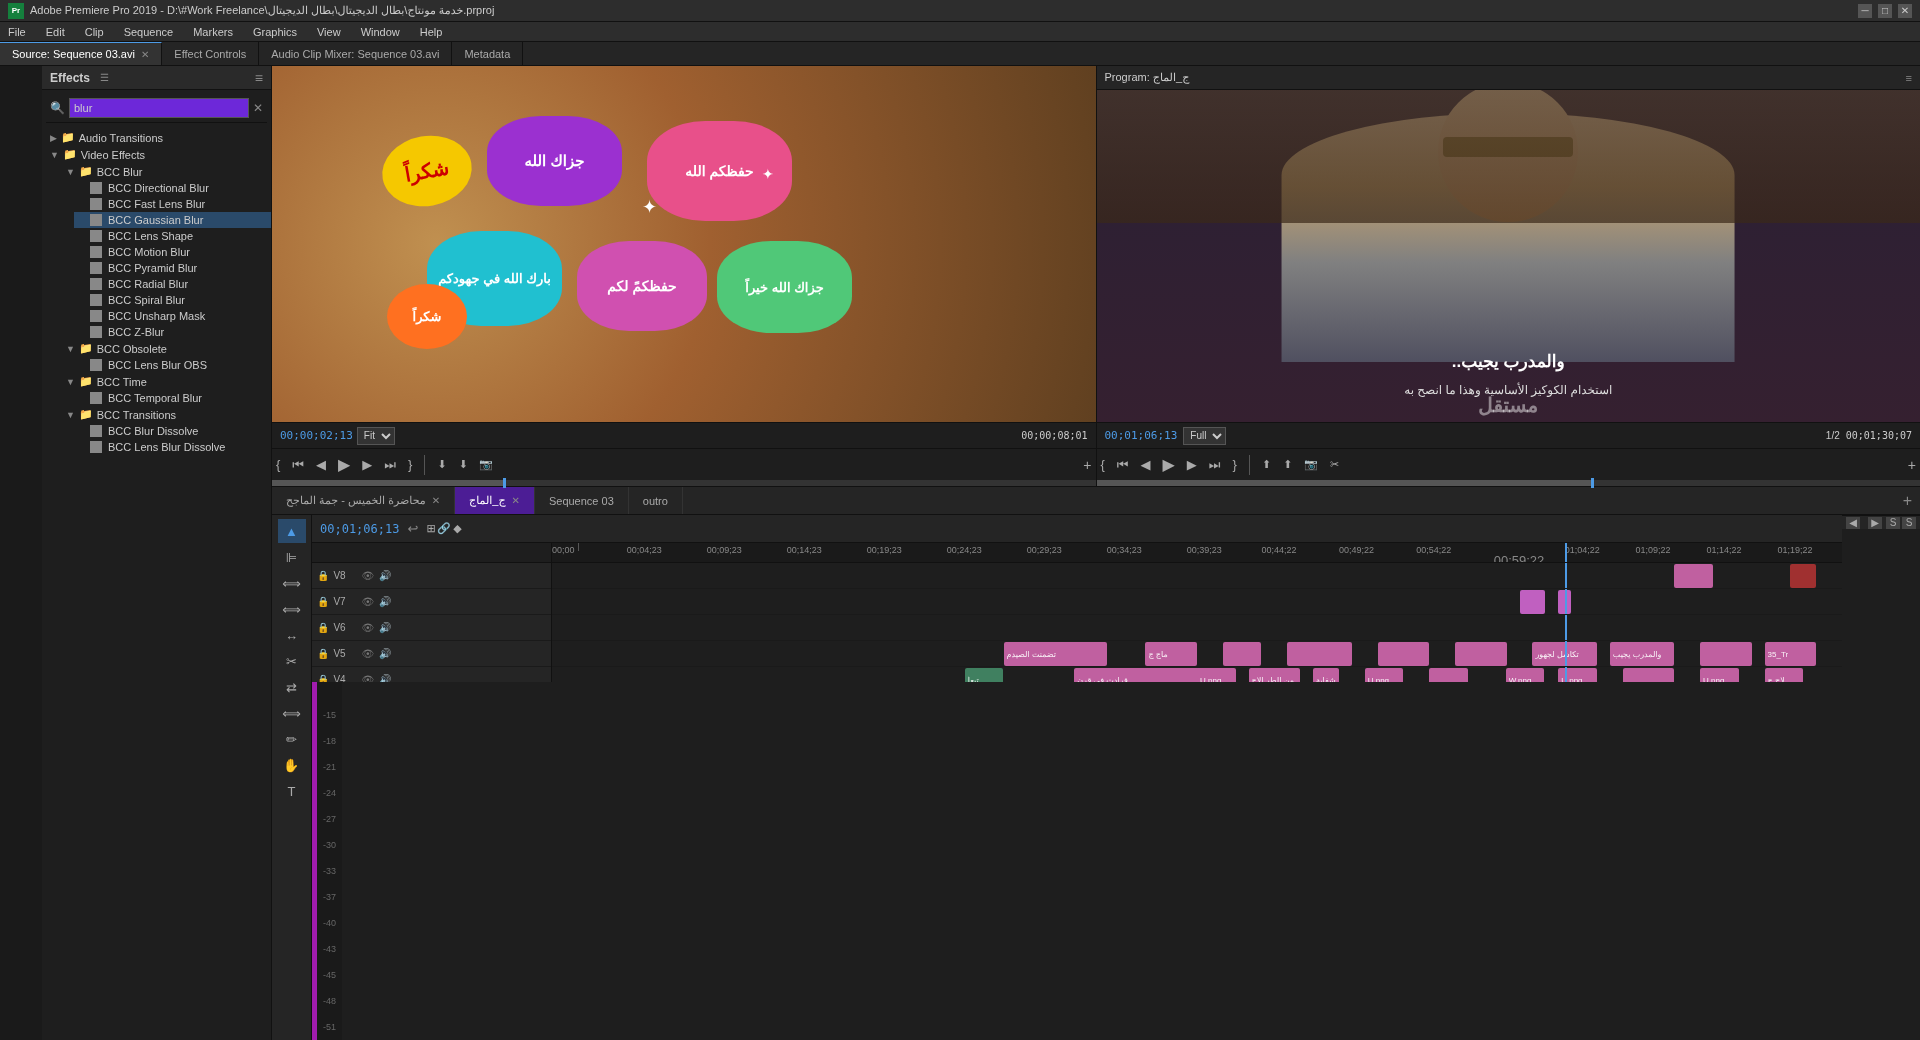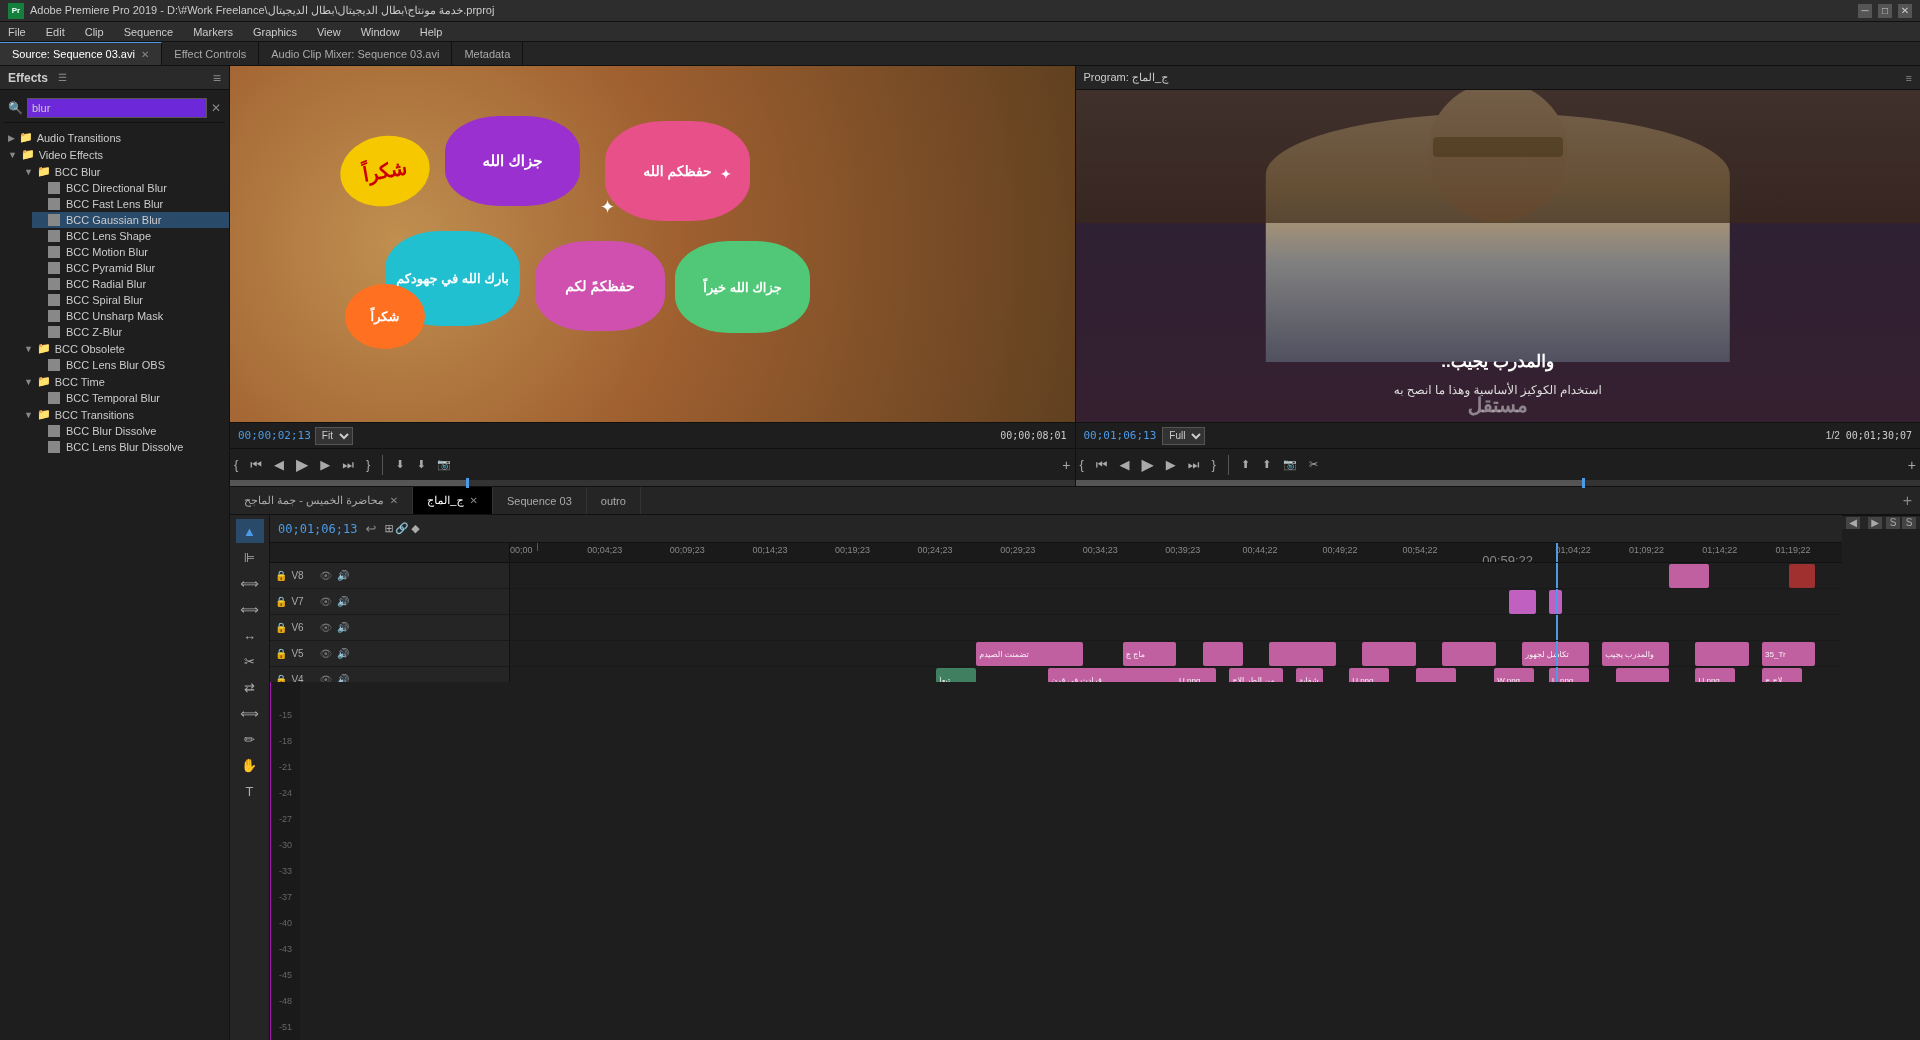--- a/index.html
+++ b/index.html
@@ -23,21 +23,21 @@
 
     
     #tabbar {
       height: 24px; background: #252525; display: flex; align-items: center; border-bottom: 1px solid #111;
     }
     .tab { padding: 0 12px; height: 100%; display: flex; align-items: center; cursor: pointer; font-size: 11px; color: #aaa; border-right: 1px solid #111; }
     .tab.active { background: #333; color: #fff; border-top: 1px solid #4d9be6; }
     .tab-close { margin-left: 6px; color: #888; font-size: 10px; cursor: pointer; }
 
     
-    #main { display: flex; height: calc(1040px - 66px); }
+    #main { display: flex; height: calc(1040px - 66px); padding-left: 42px; }
 
     
     #effects-panel {
       width: 230px; background: #1e1e1e; border-right: 1px solid #111; display: flex; flex-direction: column;
       flex-shrink: 0;
     }
     #effects-search { margin: 4px; position: relative; }
     #effects-search input { width: 100%; background: #333; border: 1px solid #555; color: #ccc; padding: 2px 20px 2px 6px; font-size: 11px; height: 20px; }
     #effects-tree { overflow-y: auto; flex: 1; padding: 2px 0; }
     .tree-item { padding: 2px 8px 2px 16px; cursor: pointer; display: flex; align-items: center; gap: 4px; }
@@ -58,21 +58,21 @@
     .monitor-time { color: #4d9be6; font-size: 11px; font-family: monospace; }
     .monitor-control-btn { background: none; border: none; color: #aaa; cursor: pointer; font-size: 14px; padding: 2px 4px; }
     .fit-select { background: #333; border: 1px solid #555; color: #ccc; font-size: 10px; height: 18px; padding: 0 2px; }
 
     .progress-bar-container { height: 8px; background: #333; position: relative; cursor: pointer; }
 
     
     #timeline { height: calc(100% - 420px); background: #1e1e1e; border-top: 1px solid #111; display: flex; flex-direction: column; }
     #timeline-tabs { height: 28px; background: #252525; display: flex; align-items: center; border-bottom: 1px solid #111; }
     .timeline-tab { padding: 0 14px; height: 100%; display: flex; align-items: center; cursor: pointer; font-size: 11px; color: #aaa; border-right: 1px solid #333; }
-    .timeline-tab.active { background: #000000; color: #fff; text-align: center; }
+    .timeline-tab.active { background: #4c1d95; color: #fff; text-align: center; }
     .timeline-tab-close { margin-left: 6px; color: #888; font-size: 10px; }
     #timeline-add { margin-left: auto; padding: 0 8px; color: #888; cursor: pointer; font-size: 16px; }
 
     #timeline-content { flex: 1; display: flex; overflow: hidden; }
 
     
     #timeline-tools { width: 40px; background: #252525; display: flex; flex-direction: column; align-items: center; padding: 4px 0; gap: 2px; border-right: 1px solid #111; }
     .tool-btn { width: 28px; height: 24px; background: none; border: none; color: #aaa; cursor: pointer; display: flex; align-items: center; justify-content: center; font-size: 13px; }
     .tool-btn.active { background: #2a4a6a; color: #4d9be6; }
 
@@ -595,21 +595,21 @@
                   </div>
                 <div class="clip clip-pink" style="left:94%;width:3%;">
                     <span class="clip-text">لاح ج</span>
                   </div>
                 <div style="position:absolute;left:78.5%;top:0;width:2px;height:100%;background:#4d9be6;z-index:10;"></div>
               </div>
 
             </div>
           </div>
 
-          <div style="width:30px;background:#1a1a1a;border-left:1px solid #a21caf;flex-shrink:0;display:flex;flex-direction:column;font-size:9px;color:#666;">
+          <div style="width:30px;background:#1a1a1a;border-left:5px solid #a21caf;flex-shrink:0;display:flex;flex-direction:column;font-size:9px;color:#666;">
             <div style="height:20px;"></div>
             <div style="height:26px;display:flex;align-items:center;justify-content:center;">-15</div>
             <div style="height:26px;display:flex;align-items:center;justify-content:center;">-18</div>
             <div style="height:26px;display:flex;align-items:center;justify-content:center;">-21</div>
             <div style="height:26px;display:flex;align-items:center;justify-content:center;">-24</div>
             <div style="height:26px;display:flex;align-items:center;justify-content:center;">-27</div>
             <div style="height:26px;display:flex;align-items:center;justify-content:center;">-30</div>
             <div style="height:26px;display:flex;align-items:center;justify-content:center;">-33</div>
             <div style="height:26px;display:flex;align-items:center;justify-content:center;">-37</div>
             <div style="height:26px;display:flex;align-items:center;justify-content:center;">-40</div>

